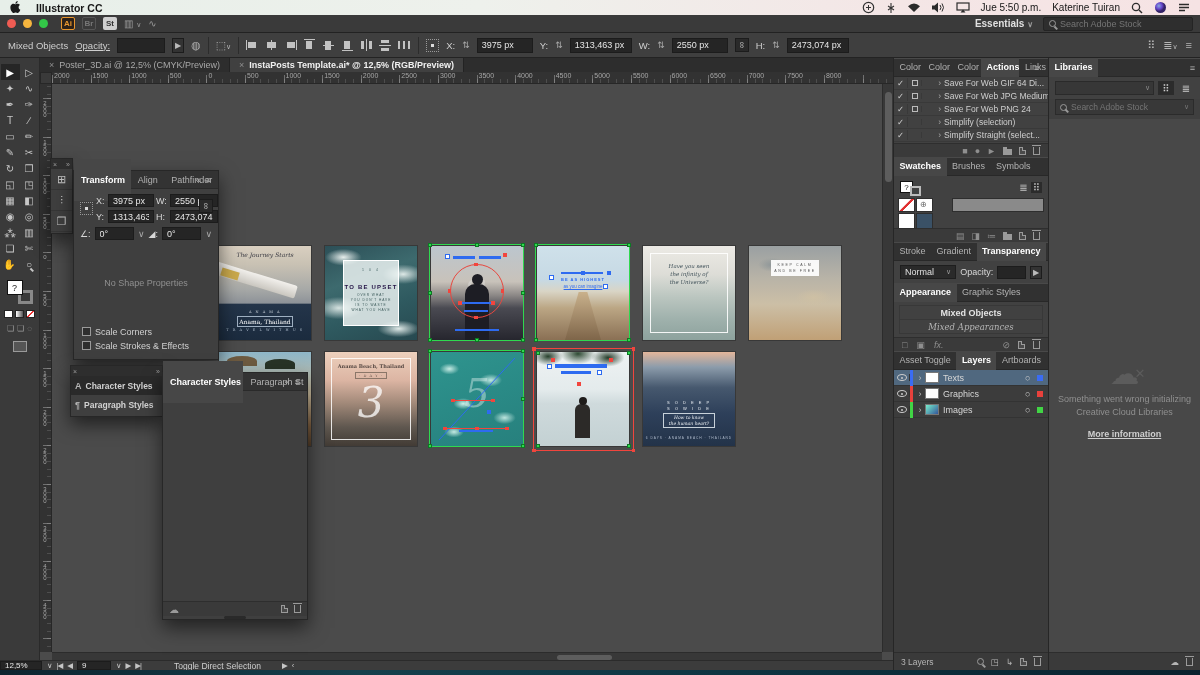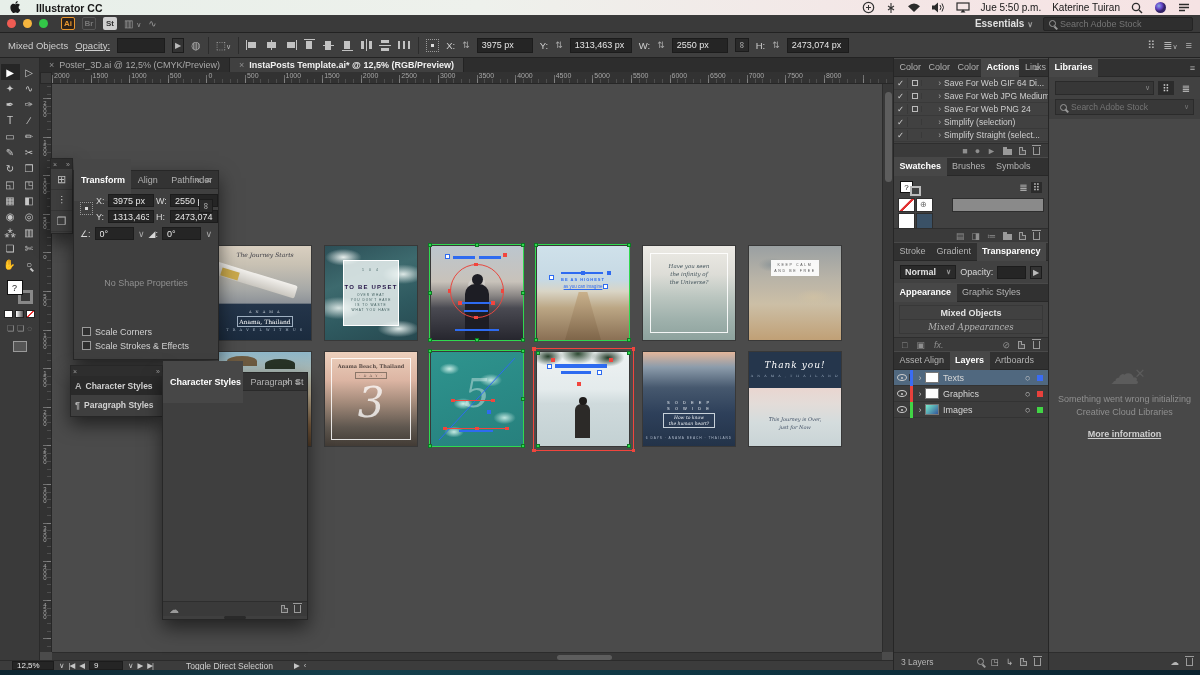--- a/index.html
+++ b/index.html
@@ -272,21 +272,21 @@
   .sw-views .on { background:#2b2b2b; padding:0 2px; }
   .sw-grid { height:30px; background:#414141; display:grid; grid-template-columns:17px 17px 17px 1fr; grid-template-rows:14px 16px; padding:0 4px; gap:1px; flex:none; position:relative; }
   .swc { border:1px solid #2e2e2e; background:#fff; }
   .t-none { background:linear-gradient(135deg,#fff 44%,#e03030 46%,#e03030 56%,#fff 58%); }
   .t-reg { background:#fff; position:relative; }
   .t-reg::before { content:"\2295"; color:#666; font-size:8px; position:absolute; left:3px; top:1px; }
   .t-blank { background:#414141; border:none; }
   .t-group { background:#8a8a8a; }
   .t-white { background:#fff; }
   .transp-row { height:22px; display:flex; align-items:center; gap:4px; padding:0 6px; background:#414141; font-size:9px; flex:none; }
-  .transp-row .dd { width:58px; height:14px; background:#2a2a2a; border:1px solid #1e1e1e; display:flex; align-items:center; padding:0 4px; color:#e0e0e0; font-weight:bold; }
+  .transp-row .dd { width:58px; height:14px; background:#2a2a2a; border:1px solid #1e1e1e; display:flex; align-items:center; padding:0 4px; color:#e0e0e0; font-weight:normal; }
   .transp-row .dd .cv { margin-left:auto; color:#999; font-size:7px; }
   .app-body { background:#414141; padding:3px 5px; flex:none; }
   .app-title { border:1px solid #383838; text-align:center; font-weight:bold; color:#e2e2e2; font-size:9px; height:15px; line-height:15px; }
   .app-sub { border:1px solid #383838; border-top:none; text-align:center; font-style:italic; color:#b5b5b5; font-size:8.5px; height:14px; line-height:14px; font-family:"DejaVu Serif",serif; }
   .lay-list { flex:none; background:#3c3c3c; }
   .lrow { display:flex; align-items:center; height:16px; border-bottom:1px solid #333; font-size:9px; color:#d6d6d6; }
   .lrow.active { background:#50687f; }
   .lrow .eye { width:16px; display:flex; justify-content:center; border-right:1px solid #333; flex:none; }
   .lbar { width:3px; height:16px; flex:none; margin-right:2px; }
   .lchev { width:10px; color:#bbb; flex:none; text-align:center; }
@@ -308,21 +308,21 @@
   .lib-search { height:16px; margin:0 6px 4px; background:#383838; border:1px solid #2b2b2b; display:flex; align-items:center; gap:4px; padding:0 4px; flex:none; }
   .lib-search input { background:transparent; border:0; outline:none; color:#9a9a9a; font-size:8.5px; width:100px; }
   .lib-body { flex:1; background:#484848; display:flex; flex-direction:column; align-items:center; }
   .lib-err-ico { margin-top:240px; font-size:30px; color:#5c5c5c; position:relative; line-height:30px; }
   .lib-err-ico::after { content:"\2715"; position:absolute; right:-6px; bottom:0; font-size:13px; color:#5c5c5c; }
   .lib-err { color:#8f8f8f; font-size:9px; text-align:center; margin-top:4px; line-height:13px; }
   .lib-link { color:#cfcfcf; font-weight:bold; text-decoration:underline; font-size:9px; margin-top:10px; }
 
   
   #statusbar { position:absolute; left:0; top:660px; width:893px; height:10px; background:#3c3c3c; border-top:1px solid #2b2b2b;
-    display:flex; align-items:center; gap:5px; padding:0 12px; font-size:8.5px; color:#cfcfcf; z-index:36; }
+    display:flex; align-items:center; gap:5px; padding:0 0; font-size:8.5px; color:#cfcfcf; z-index:36; }
   #statusbar .field { height:9px; font-size:8px; }
   .navg { color:#c5c5c5; font-size:7.5px; letter-spacing:-1px; }
   #wallpaper { position:absolute; left:0; top:670px; width:1200px; height:5px;
     background:linear-gradient(90deg,#0d2530,#15404c 30%,#0e3542 60%,#0a222e); z-index:60; }
 </style>
 </head>
 <body>
 
 <div id="menubar" data-name="macos-menu-bar">
   <span data-name="apple-menu-icon">
@@ -764,27 +764,20 @@
   <div class="ab" id="ab11" style="left:591px; top:268px;" data-name="artboard-11">
     <div class="ph" data-name="photo-dark-ocean"></div>
     <div class="abtxt l l1" data-name="artboard-text">S O  D E E P</div>
     <div class="abtxt l l2" data-name="artboard-text">S O  W I D E</div>
     <div class="q"></div>
     <div class="abtxt q1 serif" data-name="artboard-text">How to know</div>
     <div class="abtxt q2 serif" data-name="artboard-text">the human heart?</div>
     <div class="abtxt ft" data-name="artboard-text">6 DAYS · ANAMA BEACH · THAILAND</div>
   </div>
 
-  <div class="ab serif" id="ab12" style="left:697px; top:268px;" data-name="artboard-12">
-    <div class="ph" data-name="photo-pale-sea"></div>
-    <div class="abtxt t1" data-name="artboard-text">Thank you!</div>
-    <div class="abtxt t2" data-name="artboard-text">A N A M A ,  T H A I L A N D</div>
-    <div class="abtxt t3" data-name="artboard-text">This Journey is Over,</div>
-    <div class="abtxt t4" data-name="artboard-text">just for Now</div>
-  </div>
 </div>
 
 <div id="vscroll" data-name="vertical-scrollbar">
     <span class="thumb" data-name="scroll-thumb"></span>
   </div>
 <div id="hscroll" data-name="horizontal-scrollbar">
     <span class="thumb" data-name="scroll-thumb"></span>
   </div>
 
 <div class="fpanel" id="minidock1" data-name="collapsed-panel-dock">
@@ -1017,21 +1010,21 @@
     <span style="font-style:italic" data-name="add-effect-icon">fx.</span>
     <span class="rt" style="margin-left:auto; display:flex; gap:8px; align-items:center;">
       <span data-name="clear-appearance-icon">⊘</span>
       <span class="i-new" data-name="duplicate-item-icon"></span>
       <span class="i-trash" data-name="delete-item-icon"></span>
     </span>
   </div>
 
   <div class="dtabs">
 
-  <span class="ptab" data-name="panel-tab">Asset Align</span>
+  <span class="ptab" data-name="panel-tab">Asset Toggle</span>
       <span class="ptab active" data-name="panel-tab">Layers</span>
       <span class="ptab" data-name="panel-tab">Artboards</span>
     </div>
   <div class="lay-list">
 
   <div class="lrow active" data-name="layer-row">
       <span class="eye" data-name="visibility-toggle">
           <span class="i-eye" data-name="eye-icon"></span>
         </span>
       <span class="lbar" data-name="layer-color-bar" style="background: rgb(58, 108, 244);"></span>

